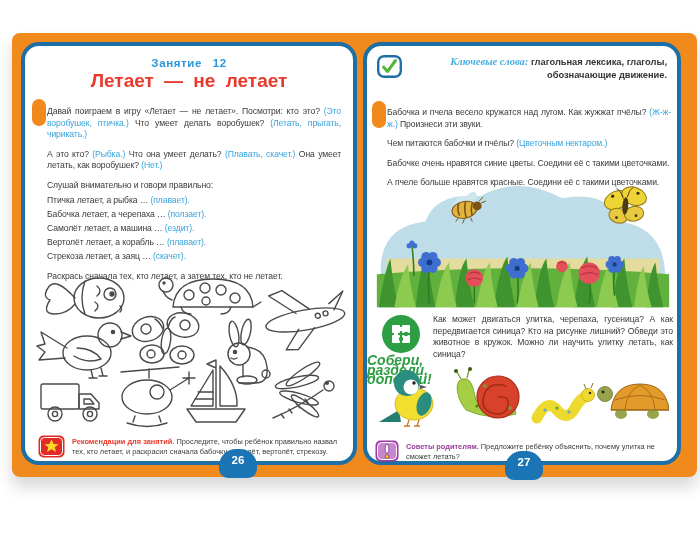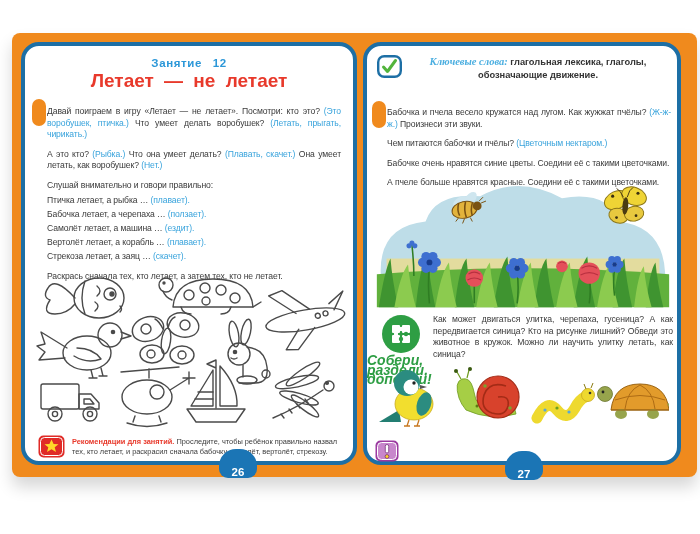--- a/index.html
+++ b/index.html
@@ -2,36 +2,36 @@
 <html><head>
 <meta charset="utf-8">
 <style>
   *{box-sizing:border-box}
   html,body{margin:0;padding:0}
   body{width:700px;height:534px;background:#ffffff;font-family:"Liberation Sans",sans-serif;position:relative;overflow:hidden}
   .book{position:absolute;left:12px;top:33px;width:685px;height:444px;background:#F08A1D;border-radius:8px;box-shadow:0 10px 16px rgba(0,0,0,.16)}
   .page{position:absolute;top:9px;height:423px;background:#fff;border:4px solid #1D6FA5;border-radius:18px}
   .page-left{left:9px;width:336px}
   .page-right{left:351px;width:318px}
-  .tab{position:absolute;width:38px;height:29px;background:#1B75B5;color:#fff;font-weight:bold;font-size:11.5px;text-align:center;padding-top:17px;border-radius:17px 17px 9px 9px;z-index:6}
+  .tab{position:absolute;width:38px;height:29px;background:#1B75B5;color:#fff;font-weight:bold;font-size:11.5px;text-align:center;padding-top:5px;border-radius:17px 17px 9px 9px;z-index:6}
   .tab-left{left:207px;top:416px}
   .tab-right{left:493px;top:418px}
   .lesson{position:absolute;top:11px;left:0;width:100%;text-align:center;color:#2B97D8;font-weight:bold;font-size:11.5px;letter-spacing:.6px;word-spacing:7px}
   .title{position:absolute;top:24px;left:0;width:100%;text-align:center;color:#E8392B;font-weight:bold;font-size:19px;word-spacing:5px}
   .bullet{position:absolute;width:14px;height:27px;background:#F08A1D;border-radius:7px}
   .bullet-left{left:7px;top:53px}
   .bullet-right{left:5px;top:55px}
   .textcol{position:absolute;font-size:8.6px;line-height:11.5px;color:#3A3A3A;text-align:justify;letter-spacing:-.1px}
   .textcol p{margin:8px 0 4px 0}
   .textcol p.drill{margin:0 0 2.5px 0}
   .textcol-left{left:22px;top:52px;width:294px}
   .textcol-right{left:20px;top:53px;width:284px}
   .ans{color:#38A3DC}
   .kwicon{position:absolute;left:10px;top:9px}
-  .kwtext{position:absolute;left:42px;top:10px;width:258px;font-size:9.3px;line-height:12.5px;font-weight:bold;color:#333;text-align:center}
+  .kwtext{position:absolute;left:42px;top:10px;width:258px;font-size:9.3px;line-height:12.5px;font-weight:bold;color:#333;text-align:right}
   .kwlabel{color:#4AAEE0;font-style:italic;font-family:"Liberation Serif",serif;font-size:10.5px;font-weight:bold}
   .coloring{position:absolute;left:10px;top:222px;width:316px;height:160px}
   .meadow{position:absolute;left:4px;top:126px;width:304px;height:138px}
   .puzzle{position:absolute;left:14px;top:268px;width:40px;height:40px}
   .tasklabel{position:absolute;left:0;top:310px;width:68px;text-align:left;color:#2E9E44;font-style:italic;font-weight:bold;font-family:Liberation Sans, sans-serif;font-size:14px;line-height:9.6px}
   .tasktext{position:absolute;left:66px;top:268px;width:240px;font-size:8.6px;line-height:11.5px;color:#3A3A3A;text-align:justify;letter-spacing:-.1px}
   .animals{position:absolute;left:10px;top:318px;width:292px;height:68px}
   .footer{position:absolute;display:flex;gap:7px;align-items:flex-start}
   .footer-left{left:13px;top:389px;width:308px}
   .footer-right{left:8px;top:394px;width:300px}
@@ -320,18 +320,22 @@
       </g>
     </svg>
 
     <div class="footer footer-right">
       <svg class="ficon" width="24" height="22" viewBox="0 0 24 22">
         <rect x="0.5" y="0.5" width="23" height="21" rx="5" fill="#9B3AA0"></rect>
         <rect x="2.5" y="2.5" width="19" height="17" rx="4" fill="#C887CC" stroke="#ffffff" stroke-width="1"></rect>
         <rect x="10.3" y="4.5" width="3.4" height="8.5" rx="1.7" fill="#ffffff" stroke="#6B2470" stroke-width="0.7"></rect>
         <circle cx="12" cy="16.5" r="1.9" fill="#FFD829" stroke="#6B2470" stroke-width="0.7"></circle>
       </svg>
+      <div class="ftext">
+        <span class="flabel-purple">Советы родителям.</span>
+        <span>Предложите ребёнку объяснить, почему улитка не сможет летать?</span>
+      </div>
     </div>
   </div>
 
   <div class="tab tab-left">26</div>
   <div class="tab tab-right">27</div>
 </div>
 
 </body></html>

